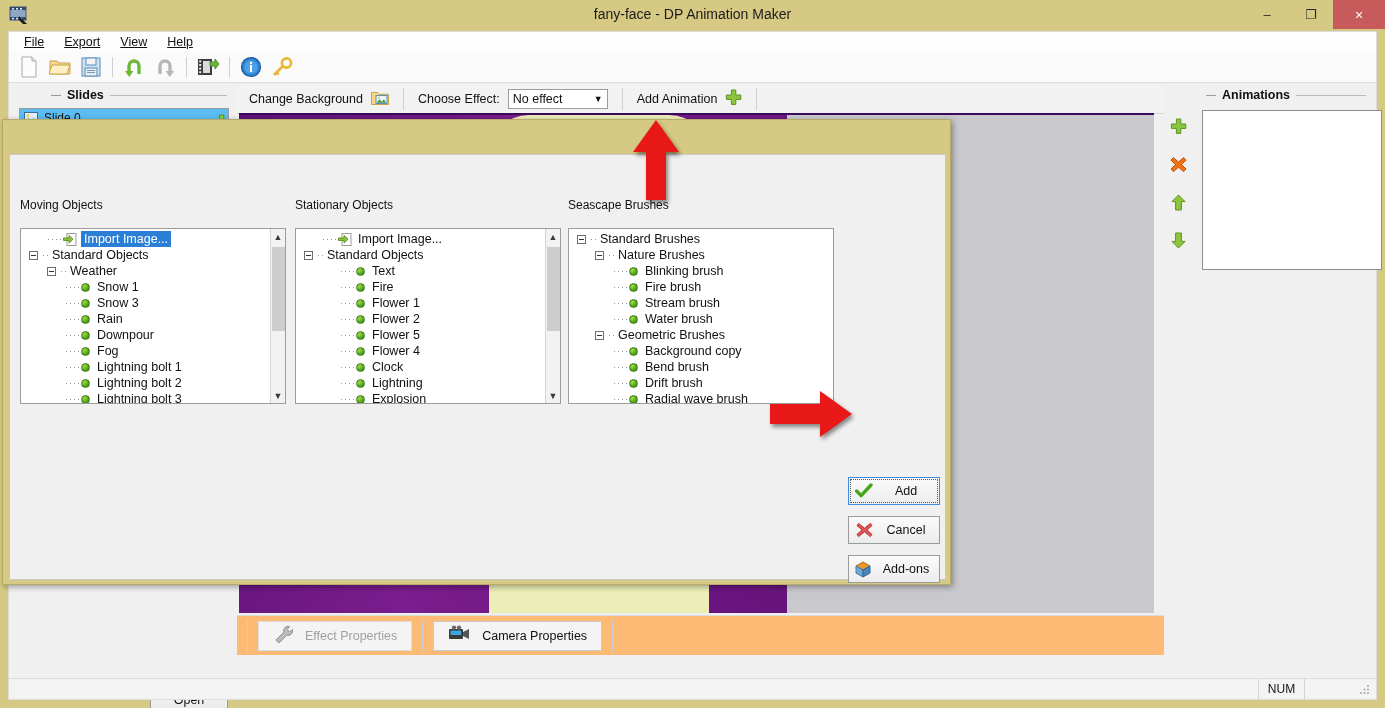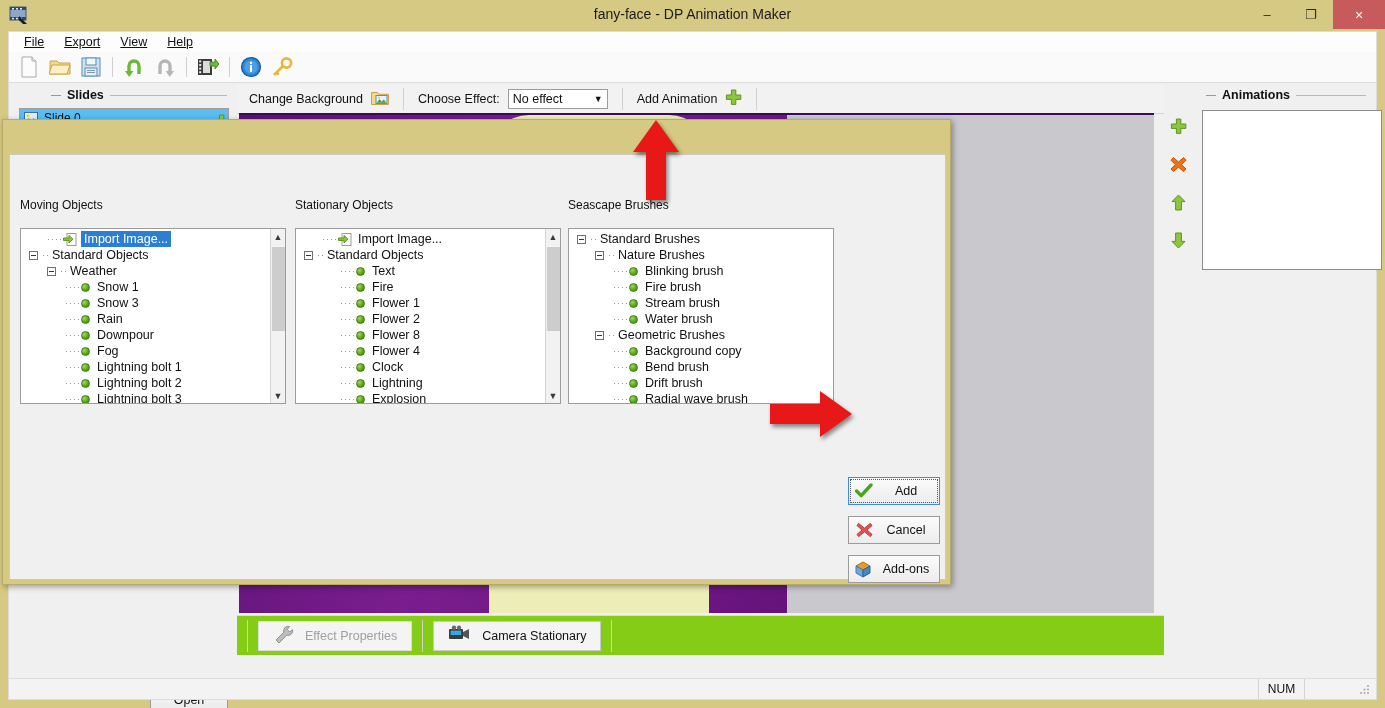--- a/index.html
+++ b/index.html
@@ -147,21 +147,21 @@
   .canvas {
     position: absolute; left: 2px; top: 30px; width: 915px; height: 500px;
     background: linear-gradient(105deg,#5d1276 0%, #7a1d8e 28%, #6b1580 58%, #4d0d63 100%);
     border-top: 2px solid #3b0a5a;
     overflow: hidden;
   }
   .canvas-person { position: absolute; left: 250px; top: 0; width: 220px; height: 500px; background: #edeeb7; border-radius: 40px 40px 0 0; }
   .canvas-gray { position: absolute; left: 548px; top: 0; right: 0; height: 500px; background: #c9c8cd; }
   .btoolbar {
     position: absolute; left: 0; top: 532px; width: 960px; height: 40px;
-    background: #84cc16; border-top: 1px solid #dcdcdc;
+    background: #fdba74; border-top: 1px solid #dcdcdc;
     display: flex; align-items: center; padding-left: 10px; gap: 10px;
   }
   .bigbtn {
     display: flex; align-items: center; gap: 10px;
     background: #f4f4f4; border: 1px solid #c9c9c9;
     height: 30px; padding: 0 14px; font-size: 12.5px; color: #111;
   }
   .bigbtn.disabled { color: #a0a0a0; border-color: #dcdcdc; }
   .bsep { width: 1px; height: 32px; background: #d0d0d0; }
 
@@ -533,21 +533,21 @@
         <div class="bigbtn">
           <span>
             <svg width="24" height="18" viewBox="0 0 24 18">
                 <rect x="1" y="4" width="14" height="10" rx="1" fill="#3a3a3a"></rect>
                 <rect x="2.6" y="5.6" width="10.6" height="4.4" fill="#3ba7e0"></rect>
                 <path d="M15 7 l6 -3 v10 l-6 -3 z" fill="#555"></path>
                 <circle cx="6" cy="2.6" r="2.2" fill="#6b6b6b"></circle>
                 <circle cx="11" cy="2.6" r="2.2" fill="#6b6b6b"></circle>
               </svg>
           </span>
-          <span>Camera Stationary</span>
+          <span>Camera Properties</span>
         </div>
         <div class="bsep"></div>
       </div>
     </div>
 
     <div class="rightpanel">
       <div class="grouphdr">
         <div class="dash"></div>
         <div class="gtitle">Animations</div>
         <div class="line"></div>
@@ -700,21 +700,21 @@
               <div class="trow">
                 <span style="width: 44px; flex: 0 0 auto;"></span>
                 <span class="dots">····</span>
                 <span class="bullet"></span>
                 <span class="txt">Flower 2</span>
               </div>
               <div class="trow">
                 <span style="width: 44px; flex: 0 0 auto;"></span>
                 <span class="dots">····</span>
                 <span class="bullet"></span>
-                <span class="txt">Flower 8</span>
+                <span class="txt">Flower 5</span>
               </div>
               <div class="trow">
                 <span style="width: 44px; flex: 0 0 auto;"></span>
                 <span class="dots">····</span>
                 <span class="bullet"></span>
                 <span class="txt">Flower 4</span>
               </div>
               <div class="trow">
                 <span style="width: 44px; flex: 0 0 auto;"></span>
                 <span class="dots">····</span>

